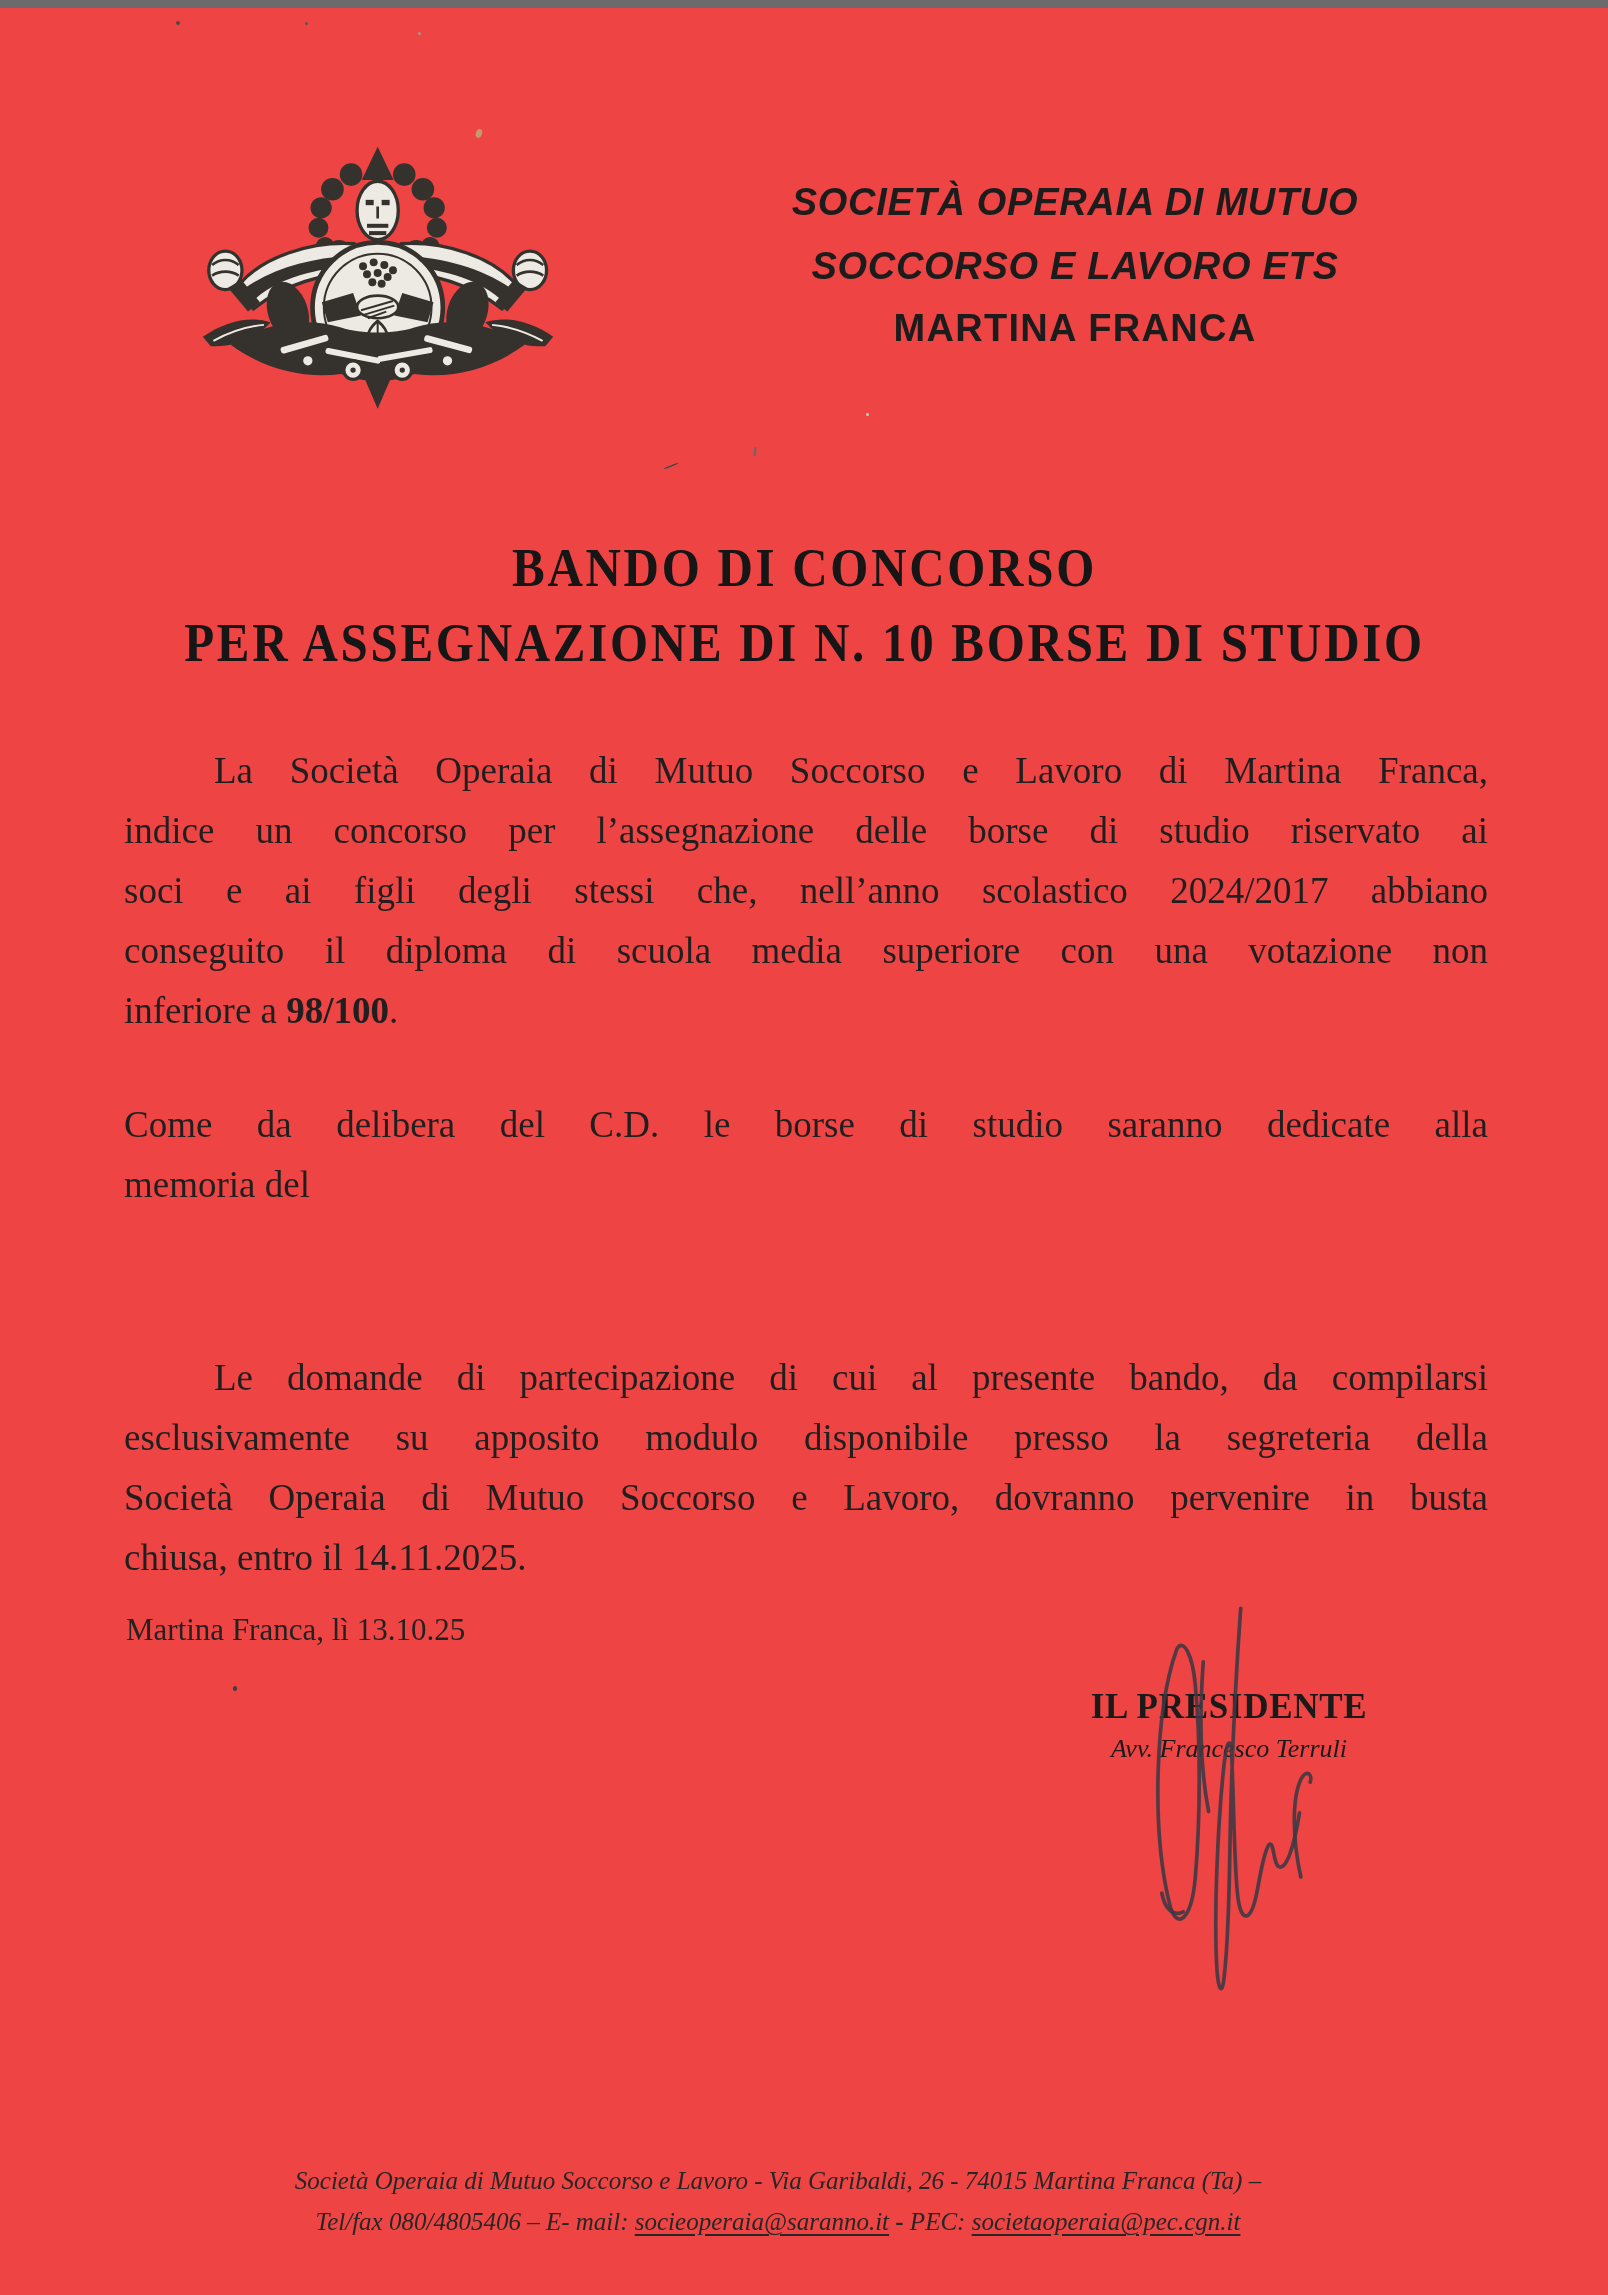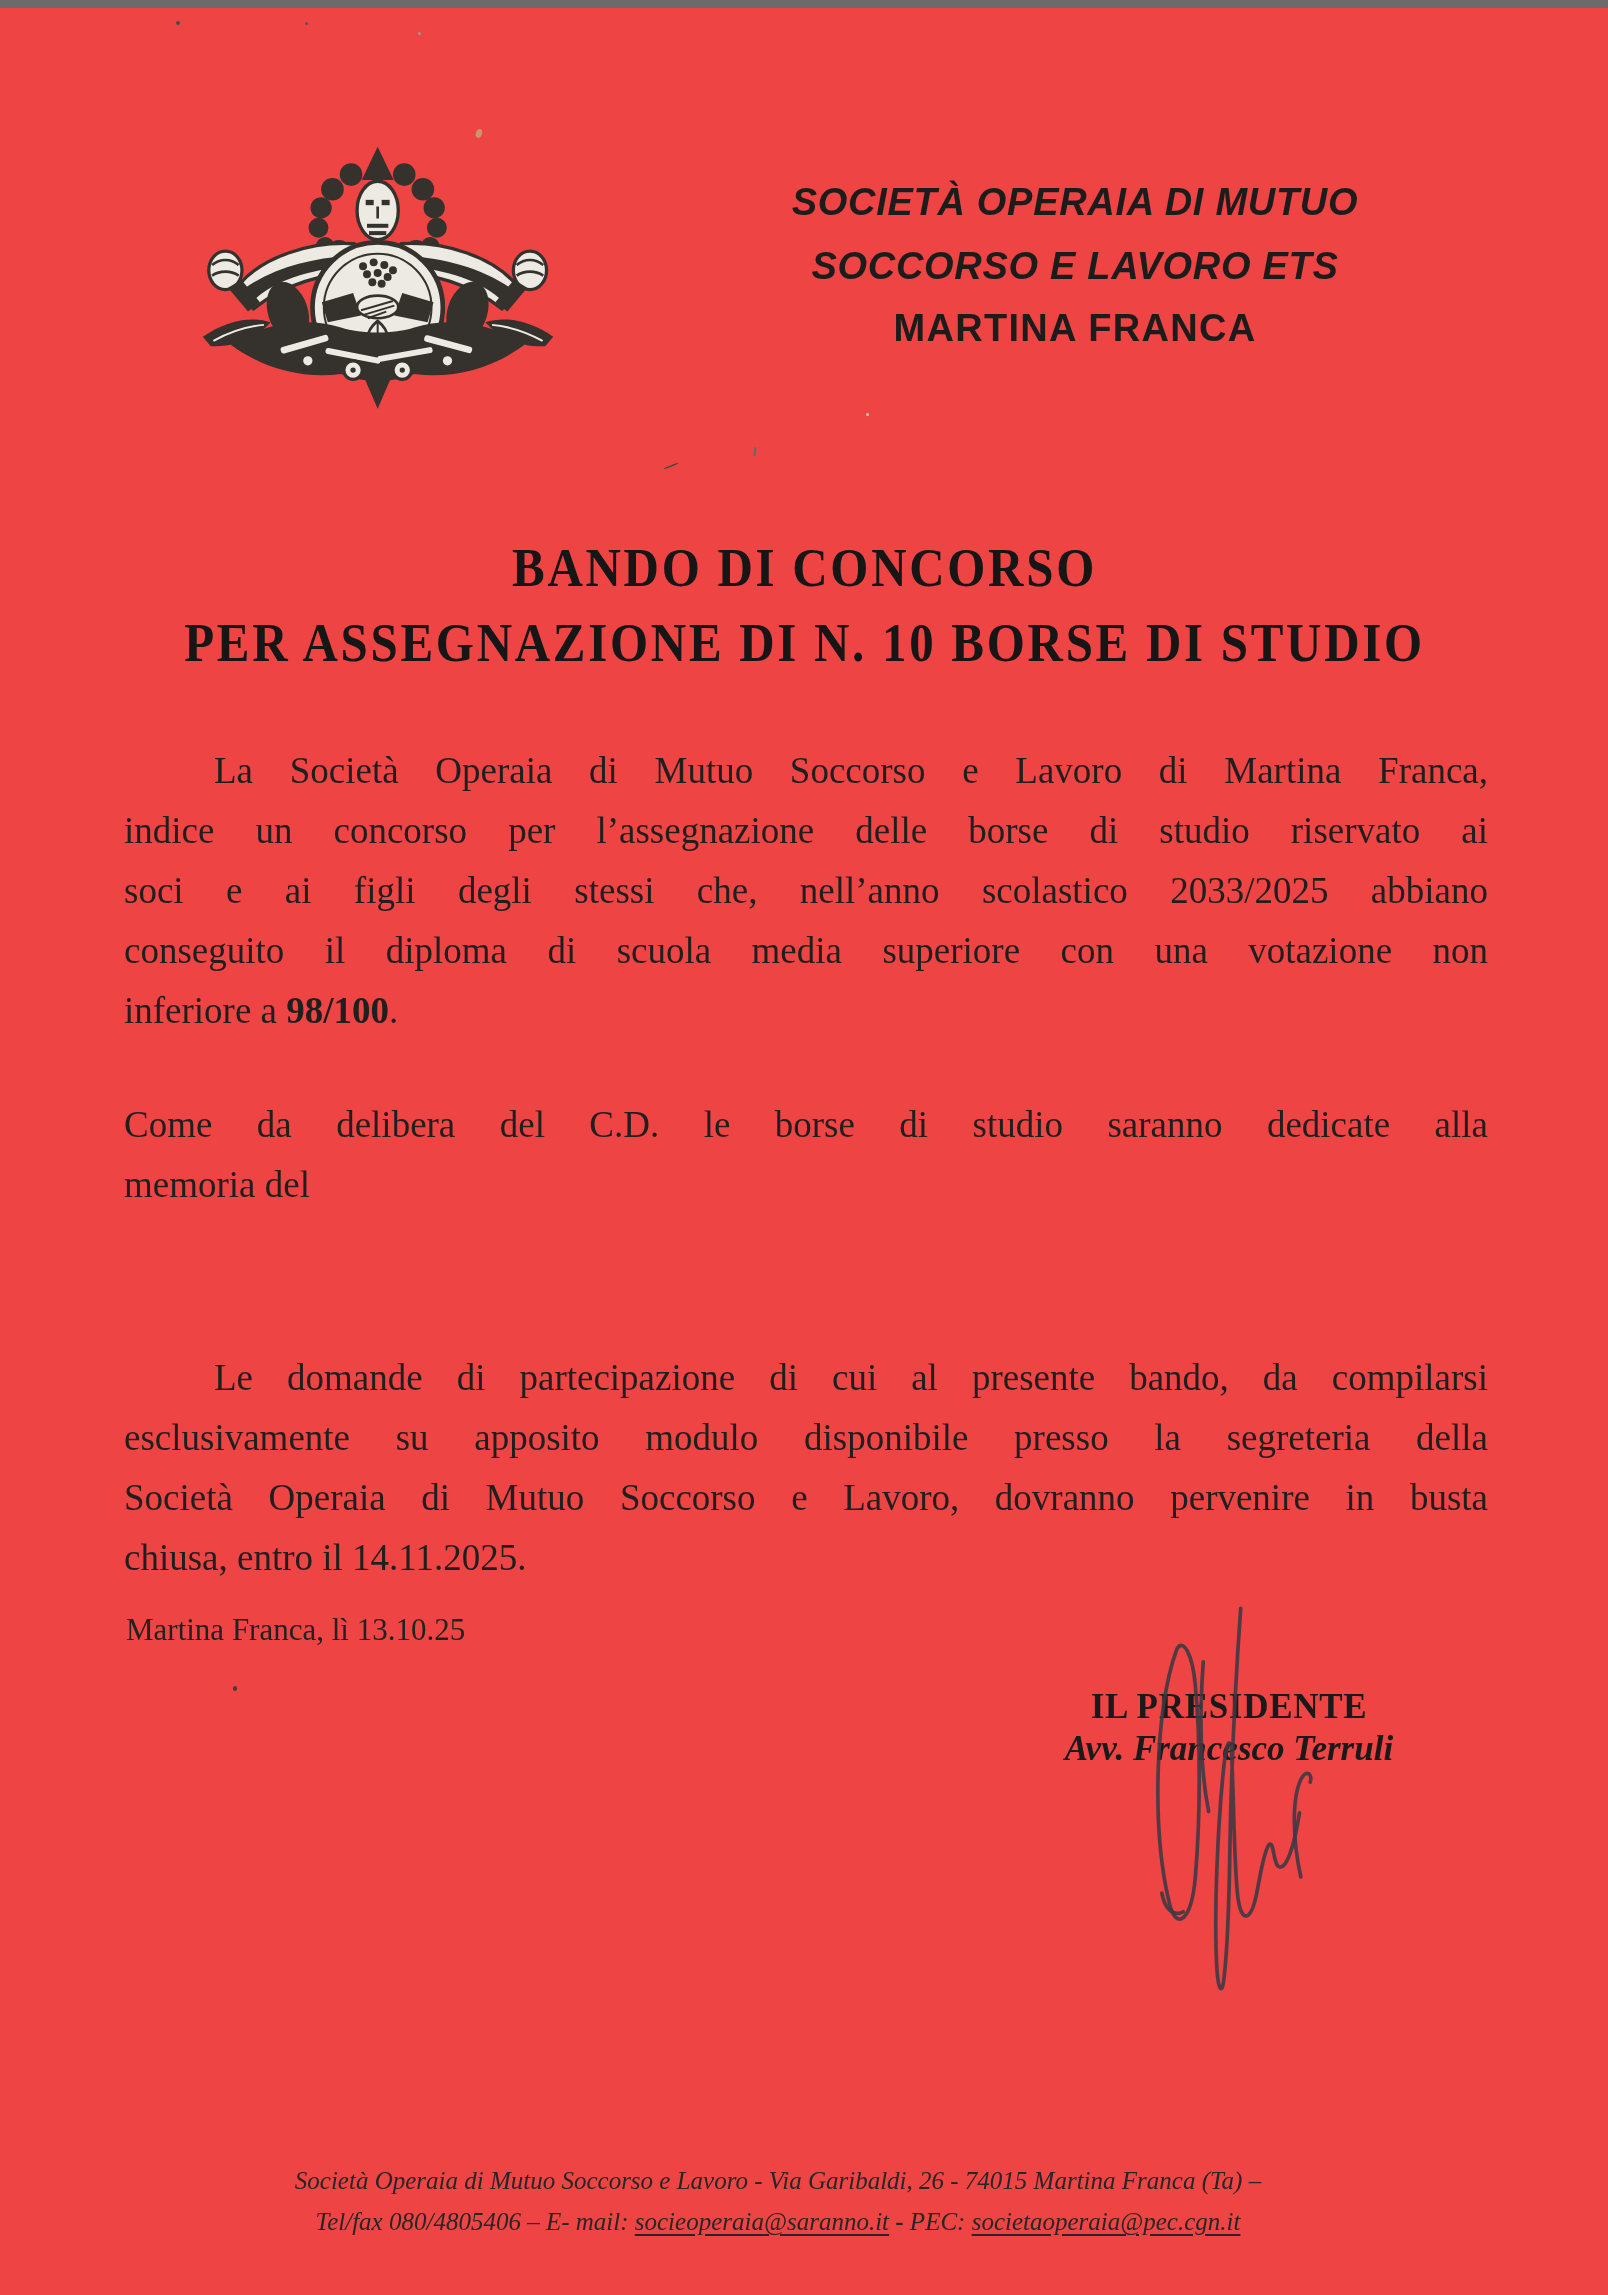--- a/index.html
+++ b/index.html
@@ -33,21 +33,21 @@
   .dedication {
     position:absolute; left:0; top:1201px; width:100%;
     text-align:center; font-weight:bold; font-size:38px; line-height:61px; color:#1b1a1a;
   }
 
   .dateline { position:absolute; left:126px; top:1604px; font-size:31px; color:#232222; }
 
   
   .sig { position:absolute; left:1022px; top:1678px; width:414px; text-align:center; color:#1b1a1a; }
   .sig .role { font-weight:bold; font-size:35px; line-height:41px; letter-spacing:0.7px; }
-  .sig .name { font-weight:bold; font-style:italic; font-size:35px; line-height:43px; }
+  .sig .name { font-weight:normal; font-style:italic; font-size:26px; line-height:43px; }
   .sig-svg { position:absolute; left:1135px; top:1595px; width:194px; height:401px; }
   .sig-svg path { fill:none; stroke:#3b3943; stroke-width:5.5; stroke-linecap:round; stroke-linejoin:round; opacity:.88; }
 
   
   .footer {
     position:absolute; left:100px; top:2152px; width:1356px;
     text-align:center; font-style:italic; font-size:25px; line-height:41px; color:#272626;
   }
   .u { text-decoration:underline; text-underline-offset:4px; }
   .sep { font-style:normal; font-weight:bold; }
@@ -158,21 +158,21 @@
   </div>
 
   <div class="title">
     <div>BANDO DI CONCORSO</div>
     <div>PER ASSEGNAZIONE DI N. 10 BORSE DI STUDIO</div>
   </div>
 
   <div class="para" style="top:733px;">
     <div class="bline j indent">La Società Operaia di Mutuo Soccorso e Lavoro di Martina Franca,</div>
     <div class="bline j">indice un concorso per l’assegnazione delle borse di studio riservato ai</div>
-    <div class="bline j">soci e ai figli degli stessi che, nell’anno scolastico 2033/2025 abbiano</div>
+    <div class="bline j">soci e ai figli degli stessi che, nell’anno scolastico 2024/2017 abbiano</div>
     <div class="bline j">conseguito il diploma di scuola media superiore con una votazione non</div>
     <div class="bline"><span>inferiore a </span><b>98/100</b><span>.</span></div>
   </div>
 
   <div class="para" style="top:1087px;">
     <div class="bline j">Come da delibera del C.D. le borse di studio saranno dedicate alla</div>
     <div class="bline">memoria del</div>
   </div>
 
   <div class="dedication">

